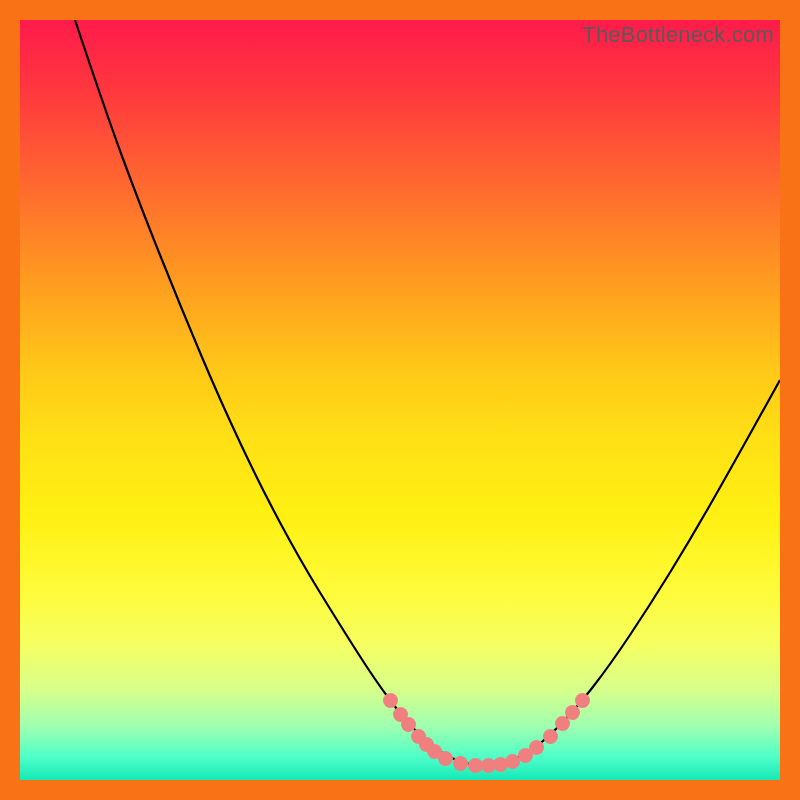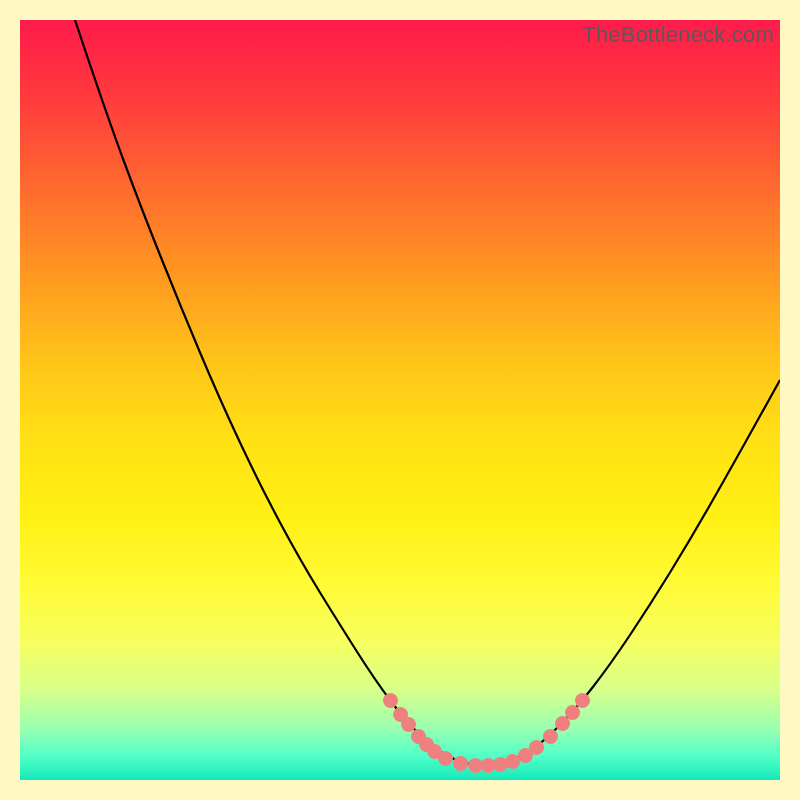--- a/index.html
+++ b/index.html
@@ -1,20 +1,20 @@
 <!DOCTYPE html>
 <html><head>
 <meta charset="utf-8">
 <style>
   * { margin: 0; padding: 0; box-sizing: border-box; }
   html, body { width: 800px; height: 800px; overflow: hidden; background: #000; }
   .frame {
     width: 800px;
     height: 800px;
-    background: #fef9c3;
+    background: #f97316;
     position: relative;
   }
   .plot-area {
     position: absolute;
     left: 20px;
     top: 20px;
     width: 760px;
     height: 760px;
     background: linear-gradient(
       to bottom,

